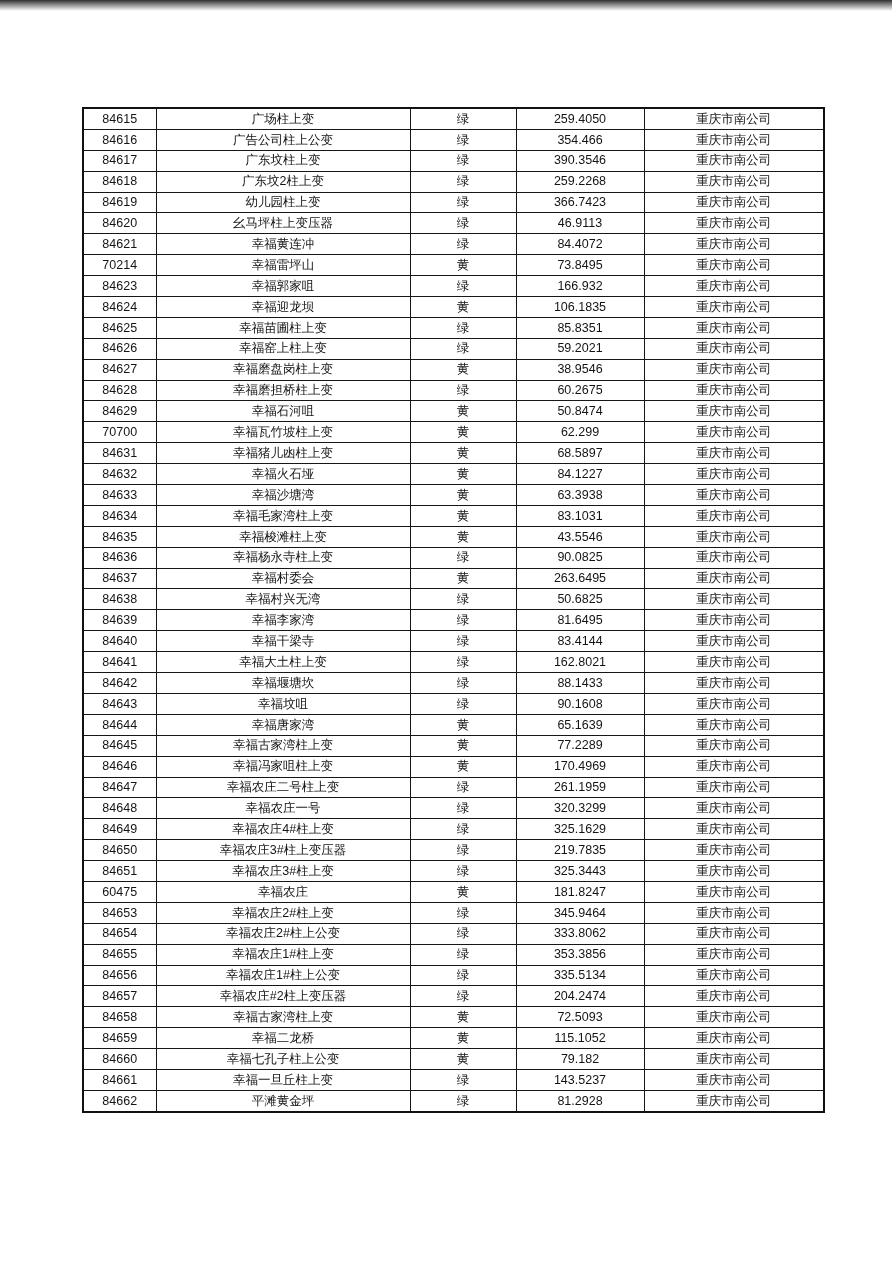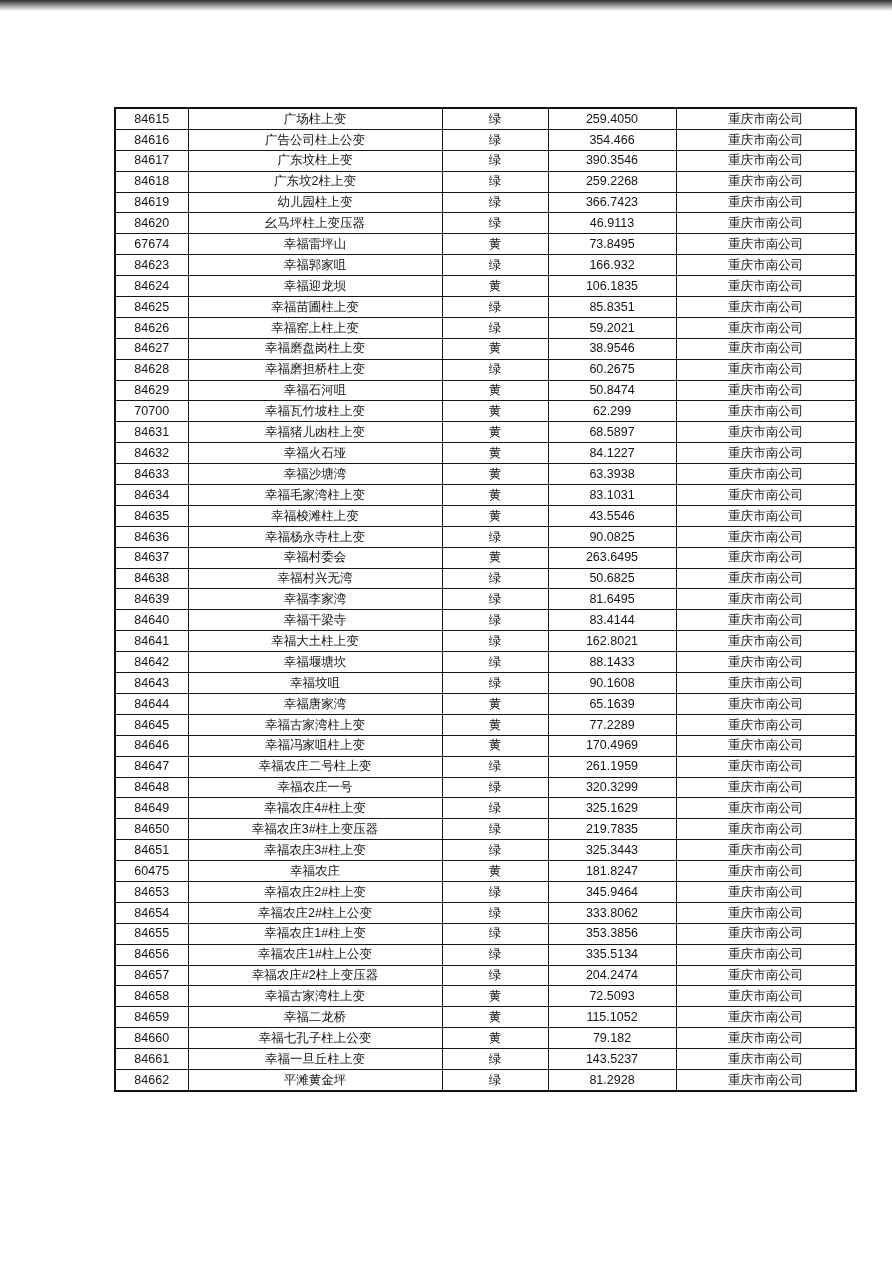--- a/index.html
+++ b/index.html
@@ -23,21 +23,20 @@
     background: linear-gradient(to bottom, #2e2e2e 0px, #6b6b6b 3px, rgba(255,255,255,0) 11px);
   }
   .data-table {
     position: absolute;
     left: 82px;
     top: 107px;
     width: 718px;
     border-collapse: collapse;
     table-layout: fixed;
     border: 2px solid #111111;
-    margin-left: 32px;
   }
   .data-table td {
     border: 1.5px solid #161616;
     height: 19.9px;
     padding: 0 2px;
     font-size: 12.5px;
     line-height: 1;
     color: #141414;
     text-align: center;
     vertical-align: middle;
@@ -101,21 +100,28 @@
           <td class="col-company">重庆市南公司</td>
         </tr>
         <tr>
           <td class="col-id">84620</td>
           <td class="col-name">幺马坪柱上变压器</td>
           <td class="col-status">绿</td>
           <td class="col-value">46.9113</td>
           <td class="col-company">重庆市南公司</td>
         </tr>
         <tr>
-          <td class="col-id">67674</td>
+          <td class="col-id">84621</td>
+          <td class="col-name">幸福黄连冲</td>
+          <td class="col-status">绿</td>
+          <td class="col-value">84.4072</td>
+          <td class="col-company">重庆市南公司</td>
+        </tr>
+        <tr>
+          <td class="col-id">70214</td>
           <td class="col-name">幸福雷坪山</td>
           <td class="col-status">黄</td>
           <td class="col-value">73.8495</td>
           <td class="col-company">重庆市南公司</td>
         </tr>
         <tr>
           <td class="col-id">84623</td>
           <td class="col-name">幸福郭家咀</td>
           <td class="col-status">绿</td>
           <td class="col-value">166.932</td>

